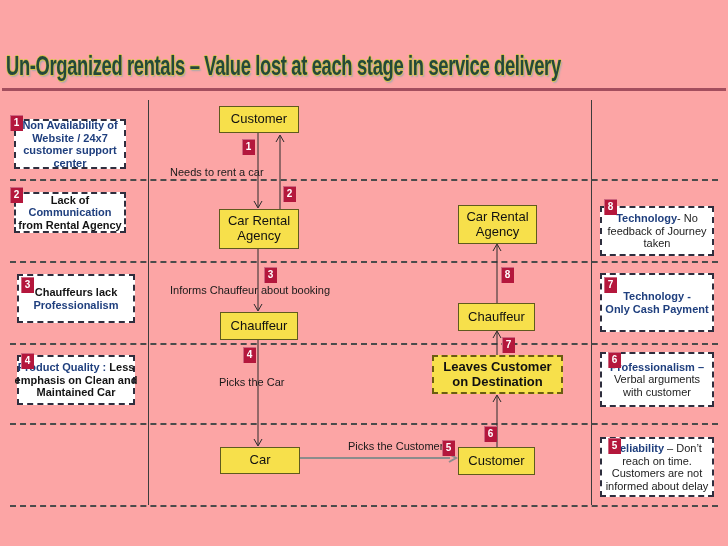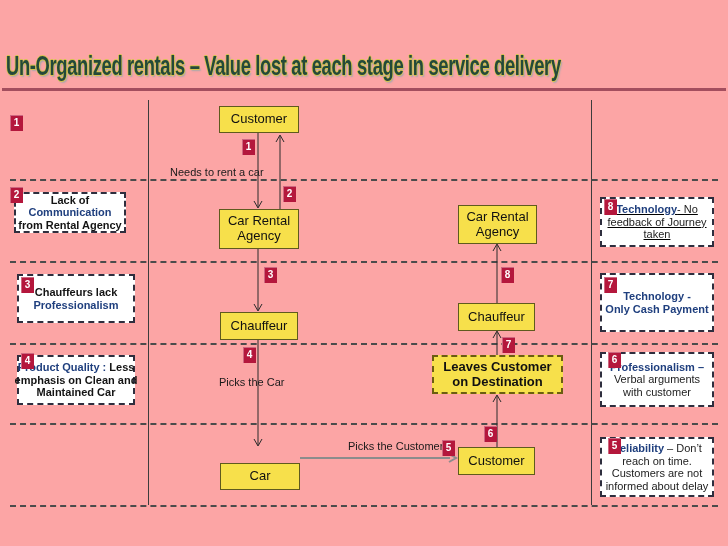--- a/index.html
+++ b/index.html
@@ -65,39 +65,46 @@
     </g>
     <g stroke="#8c8c8c" stroke-width="2" fill="none">
       <line x1="300" y1="458" x2="450" y2="458"></line>
       <path d="M449,454 L456,458 L449,462"></path>
     </g>
   </svg>
 
   <div class="node" style="left:219px;top:106px;width:80px;height:27px;">Customer</div>
   <div class="node" style="left:219px;top:209px;width:80px;height:40px;">Car Rental Agency</div>
   <div class="node" style="left:220px;top:312px;width:78px;height:28px;">Chauffeur</div>
-  <div class="node" style="left:220px;top:447px;width:80px;height:27px;margin-top:16px;">Car</div>
+  <div class="node" style="left:220px;top:447px;width:80px;height:27px;">Car</div>
   <div class="node" style="left:458px;top:205px;width:79px;height:39px;">Car Rental Agency</div>
   <div class="node" style="left:458px;top:303px;width:77px;height:28px;">Chauffeur</div>
   <div class="node dashed" style="left:432px;top:355px;width:131px;height:39px;font-weight:bold;">Leaves Customer on Destination</div>
   <div class="node" style="left:458px;top:447px;width:77px;height:28px;">Customer</div>
 
   <div class="flabel" style="left:170px;top:166px;">Needs to rent a car</div>
+  <div class="flabel" style="left:170px;top:284px;">Informs Chauffeur about booking</div>
   <div class="flabel" style="left:219px;top:376px;">Picks the Car</div>
   <div class="flabel" style="left:348px;top:440px;">Picks the Customer</div>
 
   <div class="badge" style="left:242px;top:139px;">1</div>
   <div class="badge" style="left:283px;top:186px;">2</div>
   <div class="badge" style="left:264px;top:267px;">3</div>
   <div class="badge" style="left:243px;top:347px;">4</div>
   <div class="badge" style="left:442px;top:440px;">5</div>
   <div class="badge" style="left:484px;top:426px;">6</div>
   <div class="badge" style="left:502px;top:337px;">7</div>
   <div class="badge" style="left:501px;top:267px;">8</div>
 
+  <div class="note" style="left:14px;top:119px;width:112px;height:50px;">
+      <div class="note-line"><span class="seg-b">Non Availability of</span></div>
+      <div class="note-line"><span class="seg-b">Website / 24x7</span></div>
+      <div class="note-line"><span class="seg-b">customer support</span></div>
+      <div class="note-line"><span class="seg-b">center</span></div>
+    </div>
   <div class="badge" style="left:10px;top:115px;">1</div>
 
   <div class="note" style="left:14px;top:192px;width:112px;height:41px;text-align:right;">
       <div class="note-line"><span class="seg-k">Lack of</span></div>
       <div class="note-line"><span class="seg-b">Communication</span></div>
       <div class="note-line"><span class="seg-k">from Rental Agency</span></div>
     </div>
   <div class="badge" style="left:10px;top:187px;">2</div>
 
   <div class="note" style="left:17px;top:274px;width:118px;height:49px;justify-content:center;">
@@ -106,21 +113,21 @@
     </div>
   <div class="badge" style="left:21px;top:277px;">3</div>
 
   <div class="note" style="left:17px;top:355px;width:118px;height:50px;">
       <div class="note-line"><span class="seg-b">Product Quality :</span><span class="seg-k"> Less</span></div>
       <div class="note-line"><span class="seg-k">emphasis on Clean and</span></div>
       <div class="note-line"><span class="seg-k">Maintained Car</span></div>
     </div>
   <div class="badge" style="left:21px;top:353px;">4</div>
 
-  <div class="note" style="left:600px;top:197px;width:114px;height:50px;text-decoration:underline;">
+  <div class="note" style="left:600px;top:206px;width:114px;height:50px;">
       <div class="note-line"><span class="seg-b">Technology</span><span class="seg-r">- No</span></div>
       <div class="note-line"><span class="seg-r">feedback of Journey</span></div>
       <div class="note-line"><span class="seg-r">taken</span></div>
     </div>
   <div class="badge" style="left:604px;top:199px;">8</div>
 
   <div class="note" style="left:600px;top:273px;width:114px;height:59px;">
       <div class="note-line"><span class="seg-b">Technology -</span></div>
       <div class="note-line"><span class="seg-b">Only Cash Payment</span></div>
     </div>

